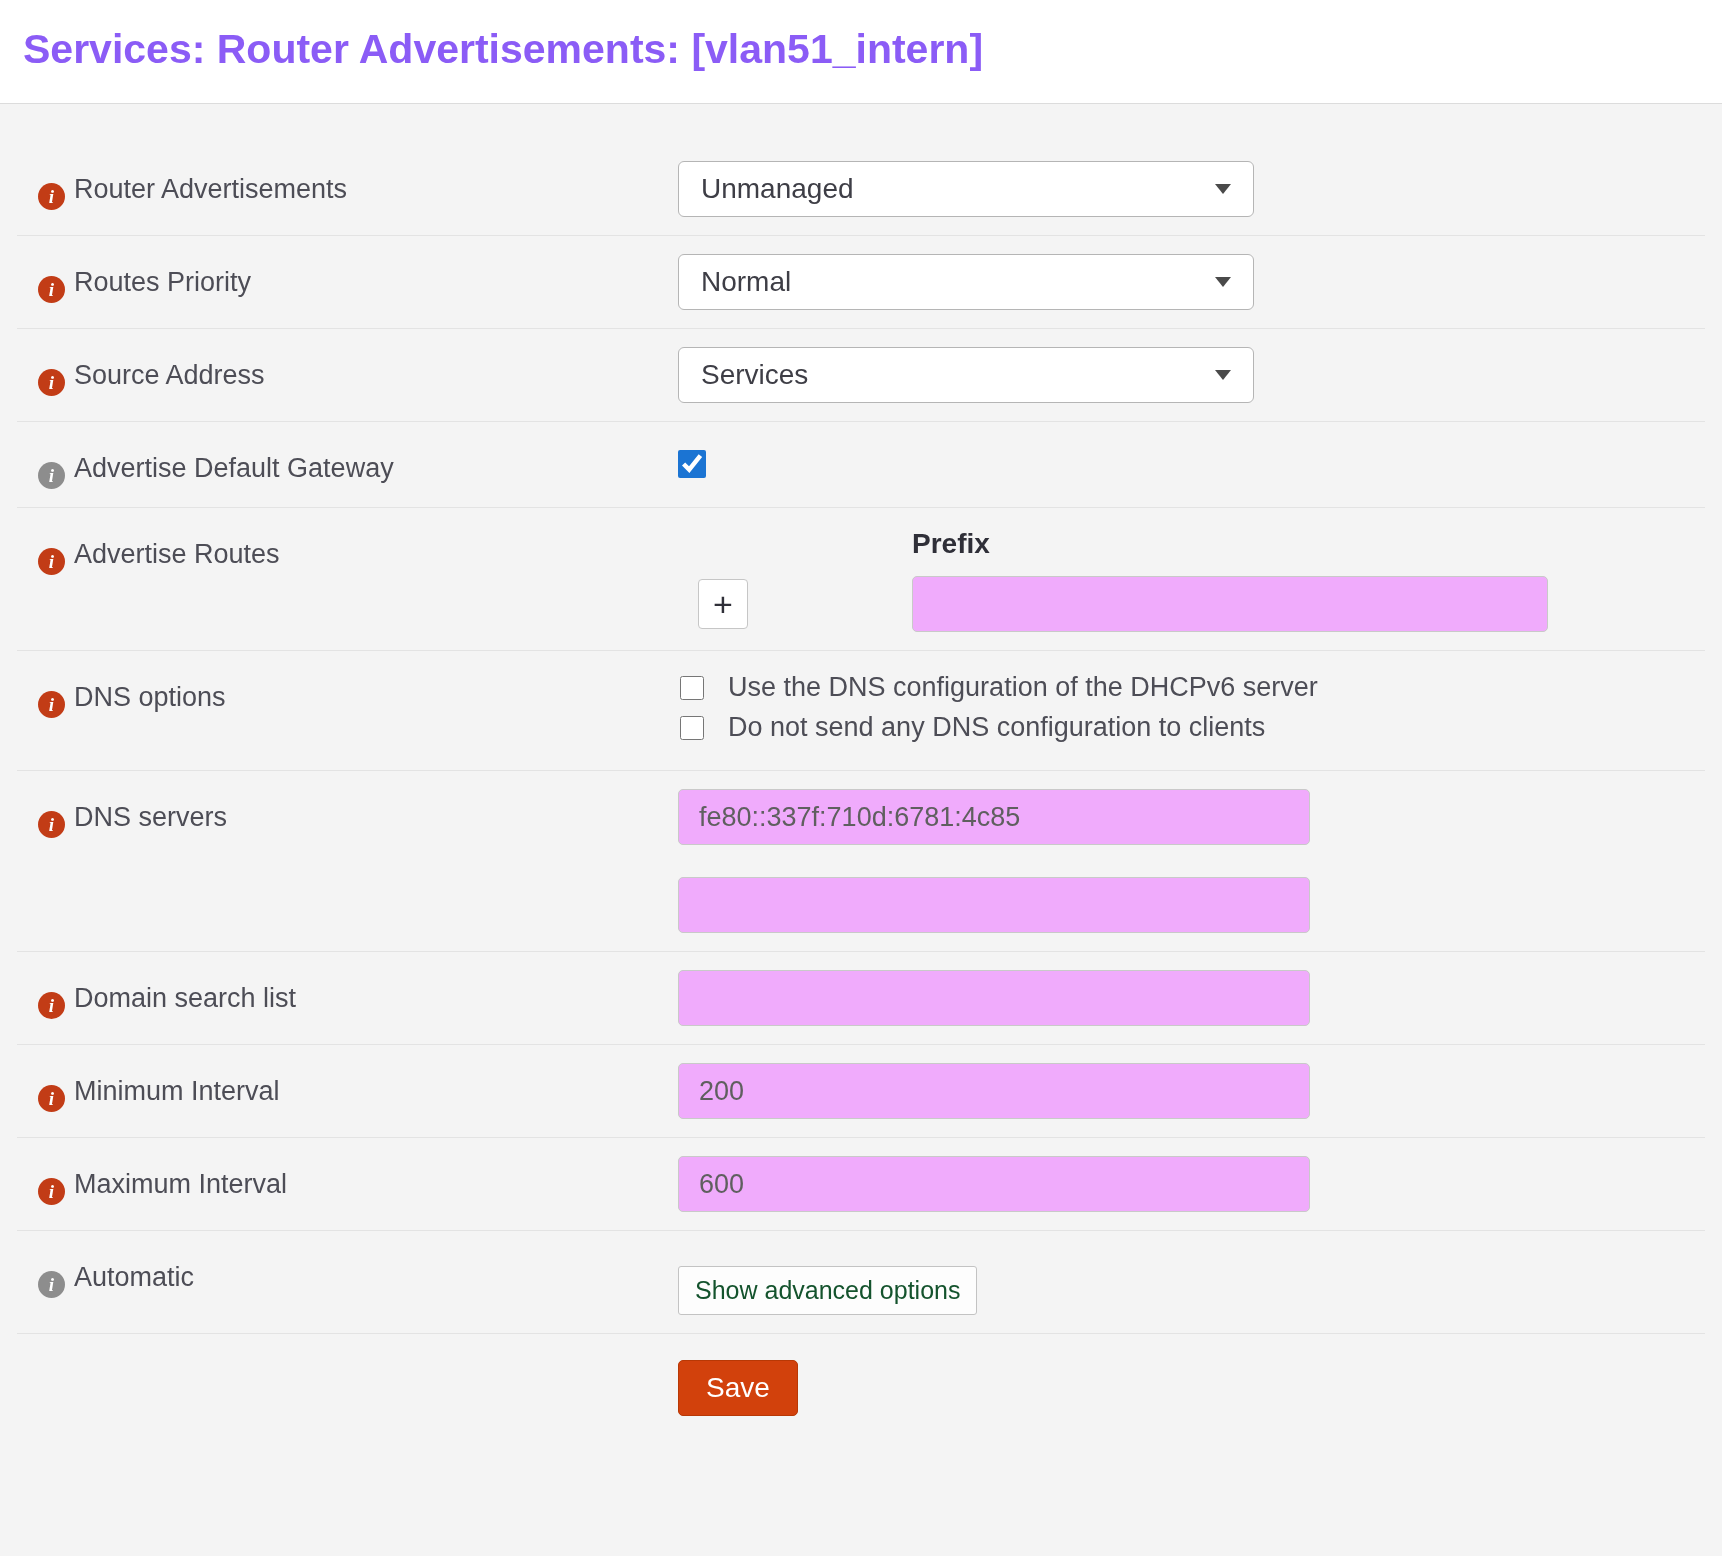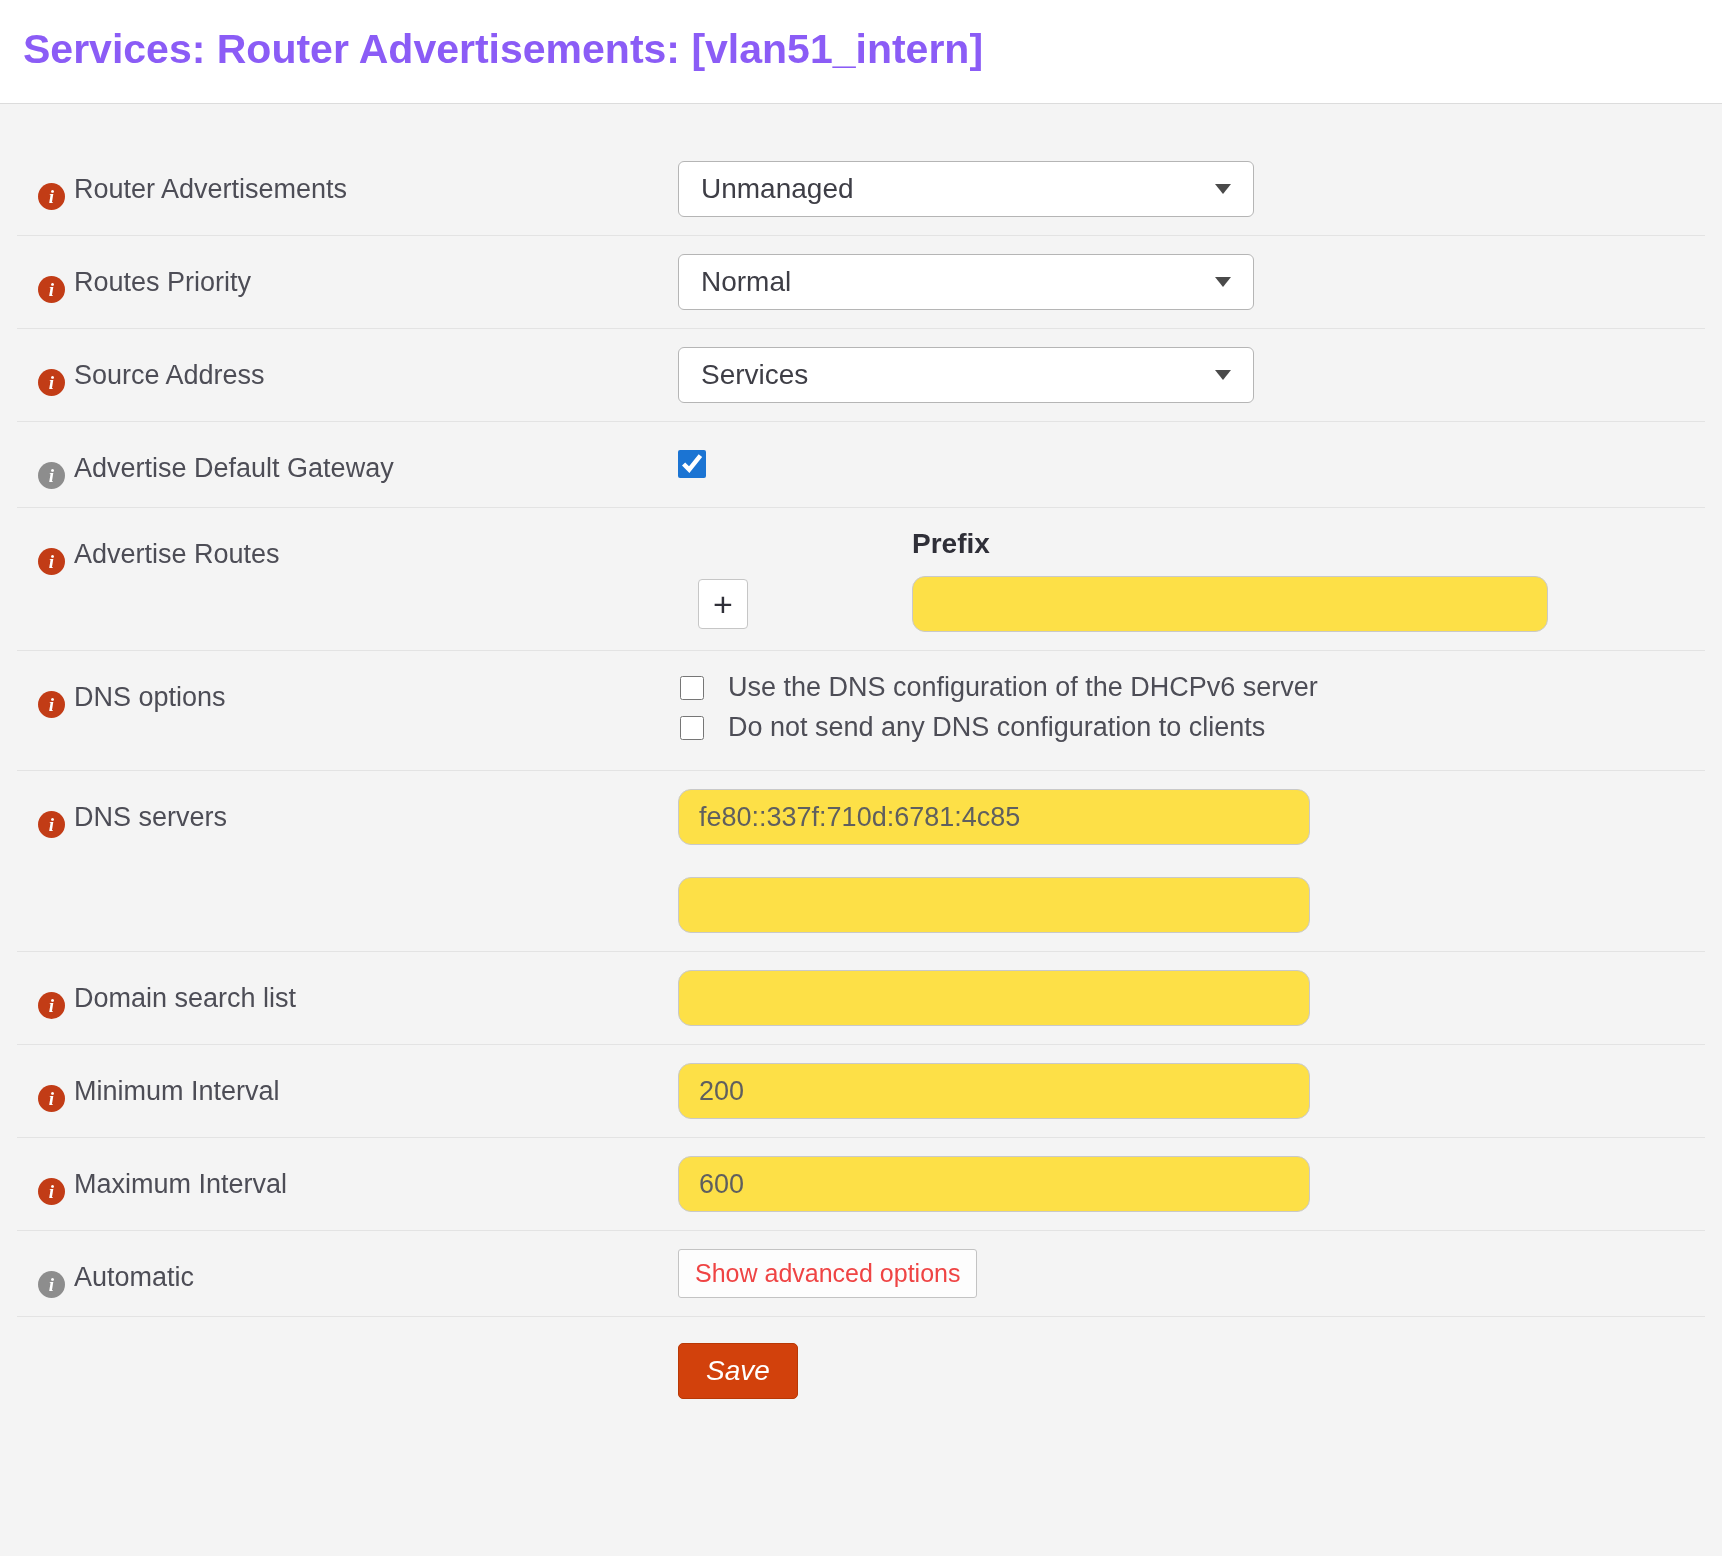--- a/index.html
+++ b/index.html
@@ -79,23 +79,23 @@
     width:0; height:0;
     border-left:8px solid transparent;
     border-right:8px solid transparent;
     border-top:10px solid #4a4a4a;
   }
 
   
   .text-input {
     box-sizing:border-box;
     width:632px; height:56px;
-    background:#fde047;
+    background:#f0abfc;
     border:1px solid #c9c9c9;
-    border-radius:13px;
+    border-radius:5px;
     font-size:27px;
     color:#5f5f5f;
     padding:0 20px;
     font-family:inherit;
     outline:none;
   }
   .stacked-gap { margin-top:32px; display:block; }
 
   
   input[type="checkbox"] { accent-color:#1b74d3; cursor:pointer; }
@@ -131,37 +131,36 @@
   
   .option-line { display:flex; align-items:center; margin:3px 0 9px 0;gap:14px; }
   .option-label { font-size:27px; color:#4d4d56; }
 
   
   .advanced-button {
     background:#fdfdfd;
     border:1px solid #c3c3c3;
     border-radius:3px;
     font-size:25px;
-    color:#ef4444;
+    color:#14532d;
     padding:9px 16px;
     font-family:inherit;
     cursor:pointer;
-    margin-top:0;
+    margin-top:17px;
   }
   .save-button {
     background:#d2410c;
     border:1px solid #b83805;
     border-radius:5px;
     color:#ffffff;
     font-size:28px;
     padding:11px 27px;
     font-family:inherit;
     cursor:pointer;
     margin-top:8px;
-    font-style:italic;
   }
 </style>
 </head>
 <body>
 
 <div class="page-header">
   <div class="page-title">Services: Router Advertisements: [vlan51_intern]</div>
 </div>
 
 <div class="content">

